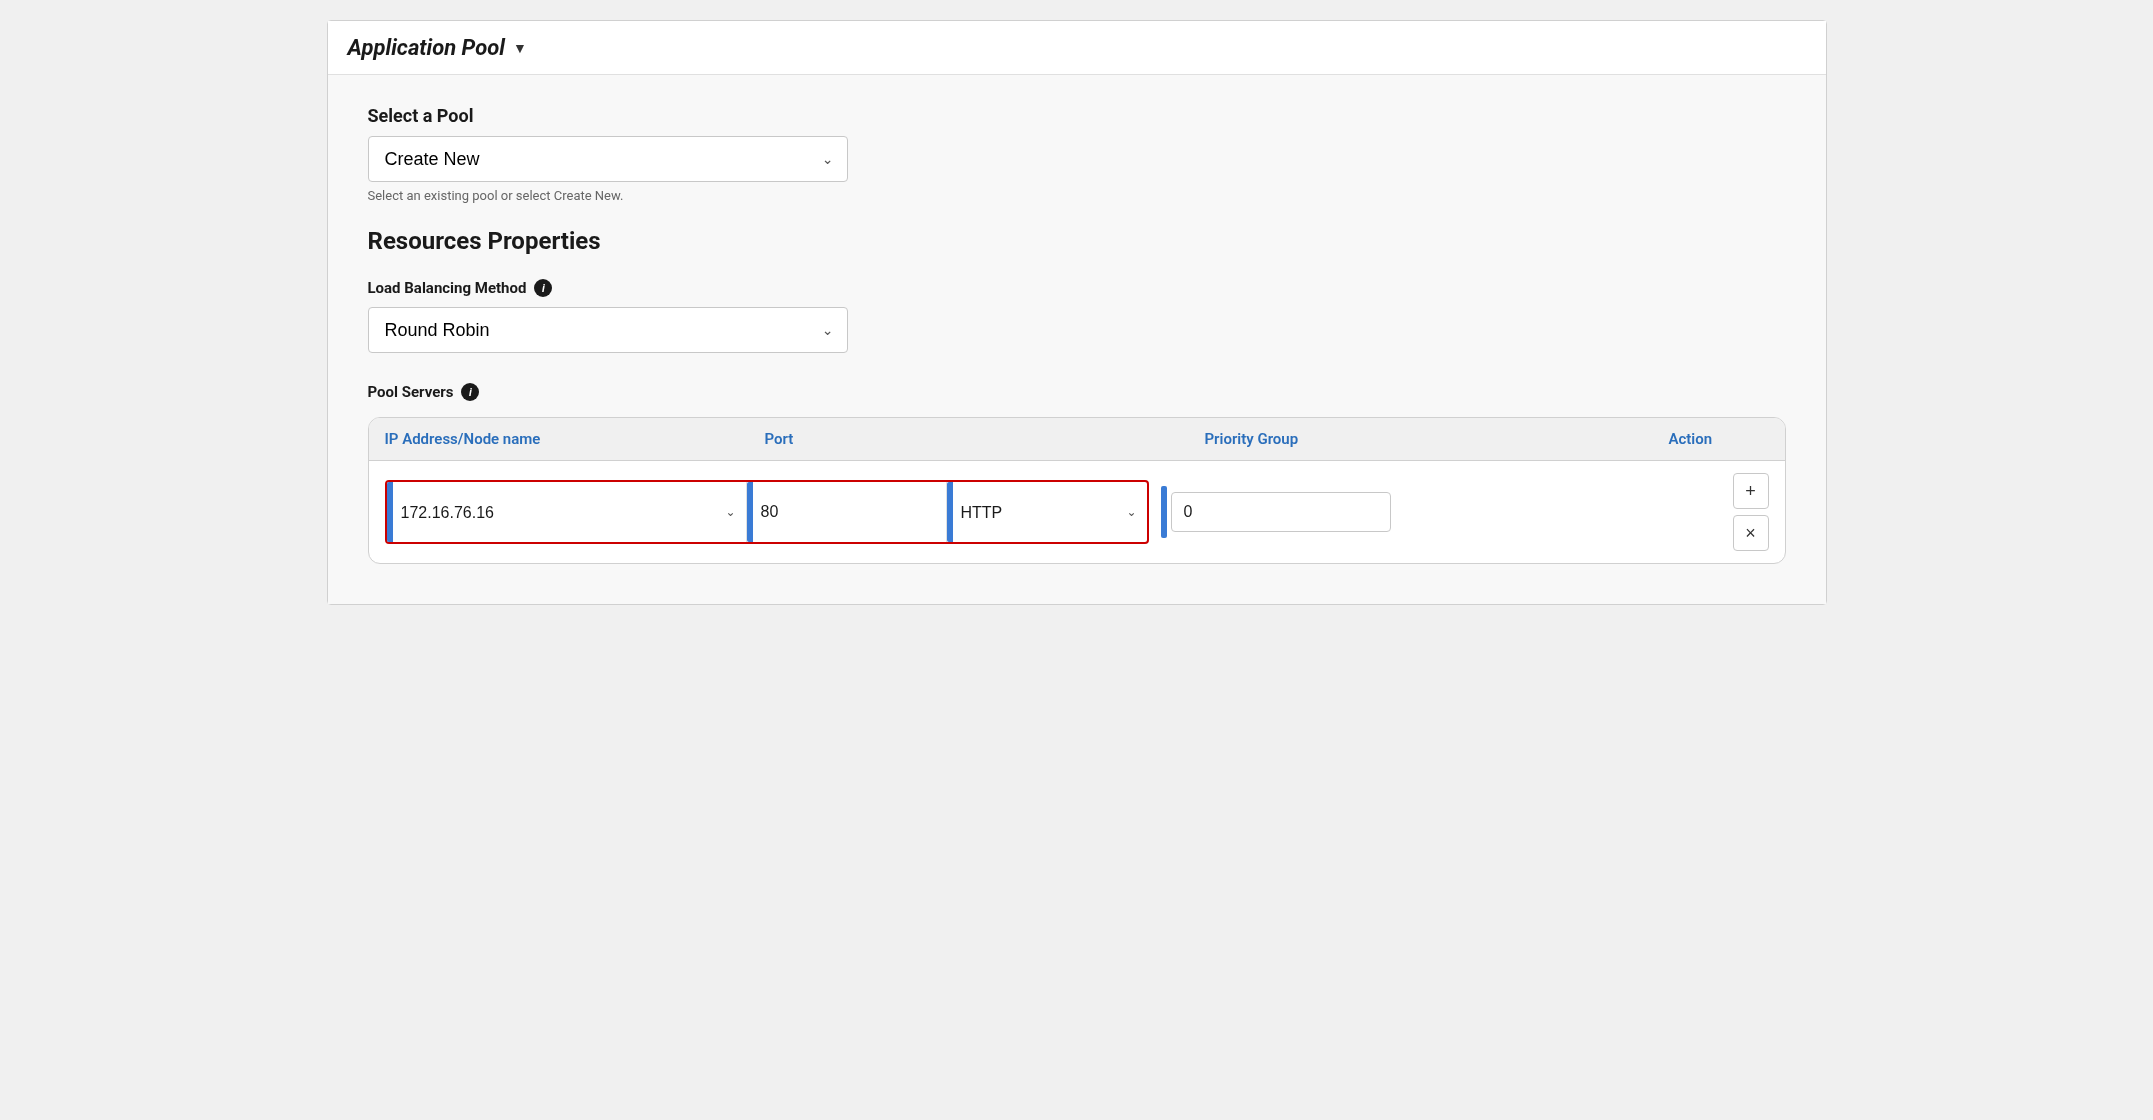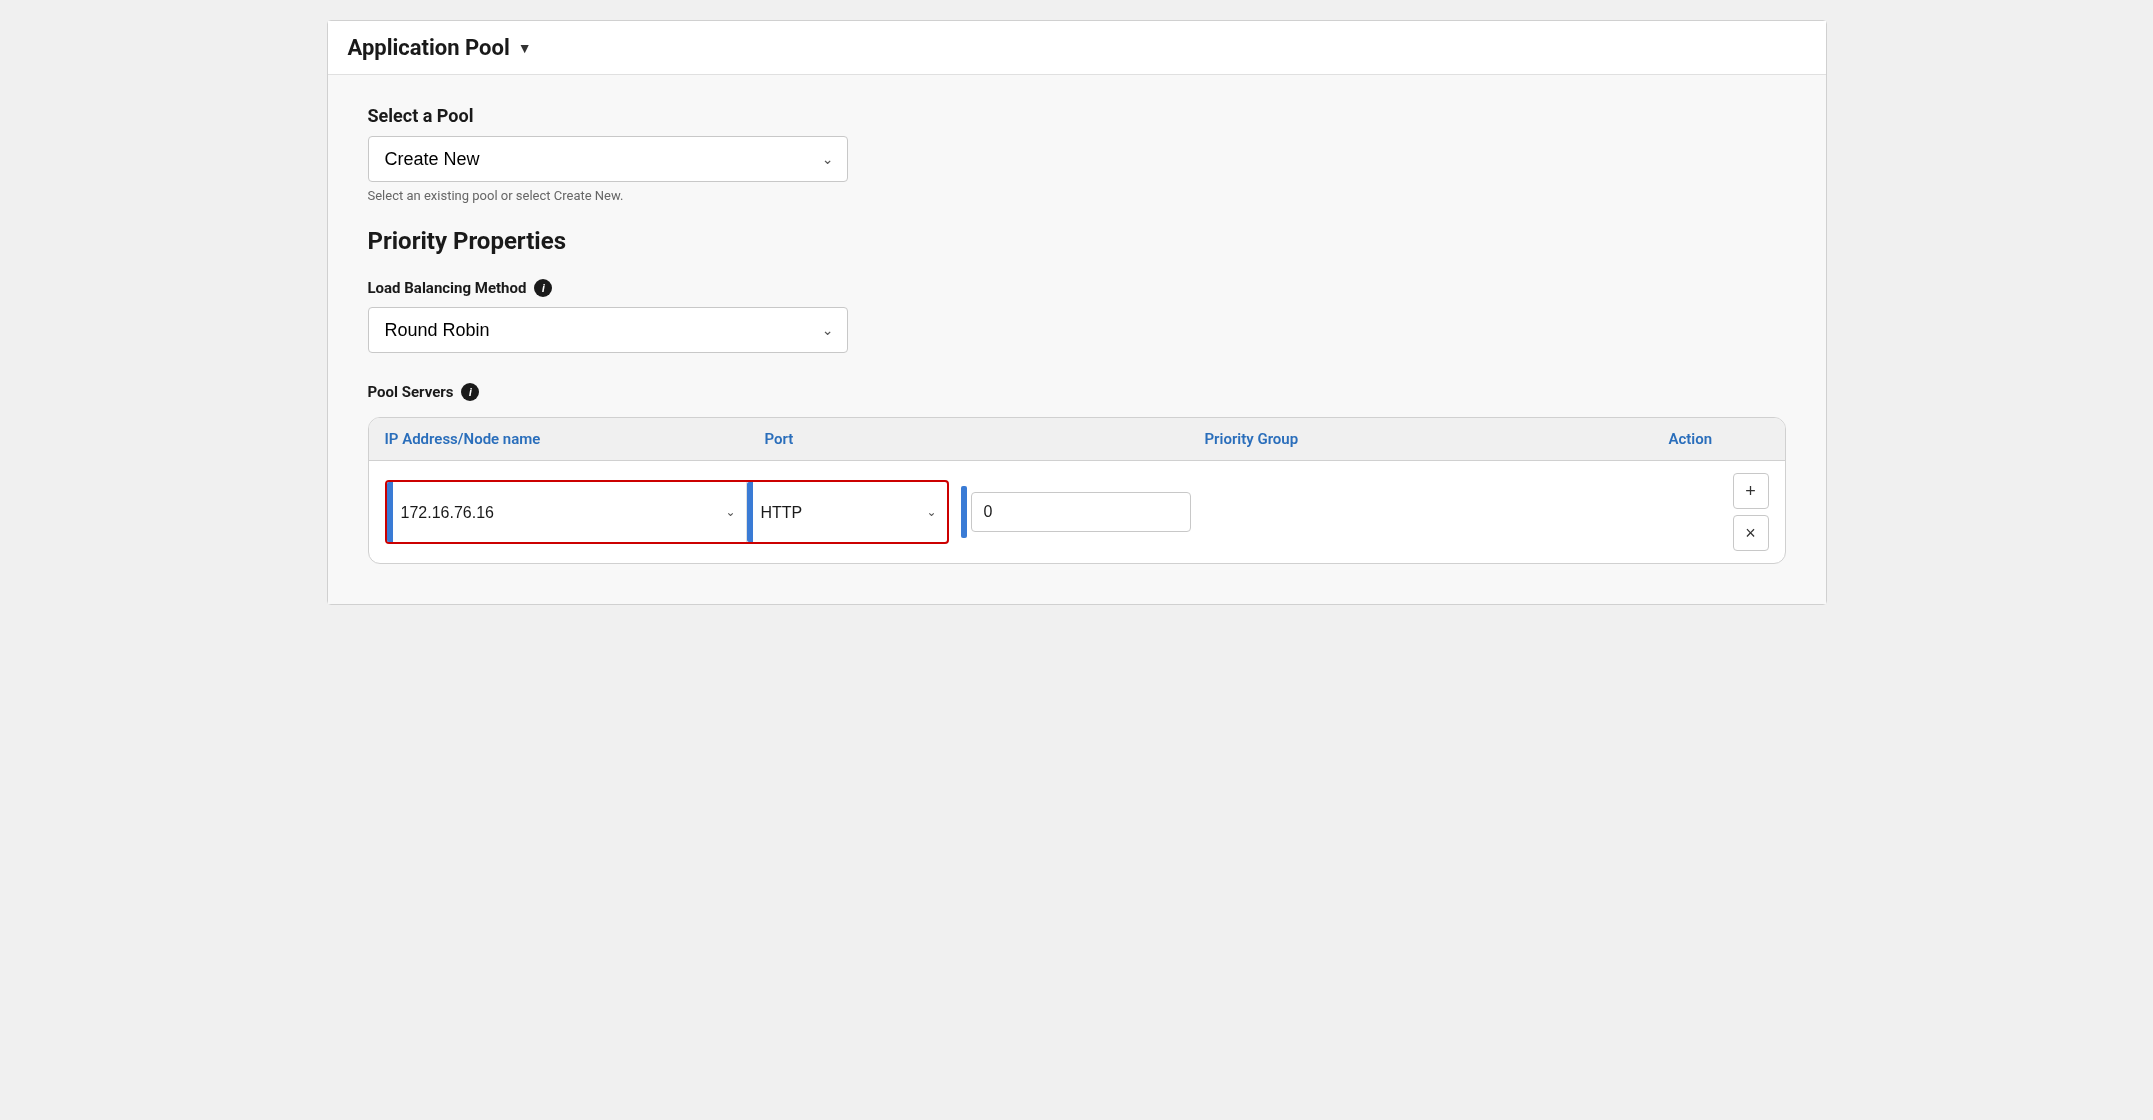--- a/index.html
+++ b/index.html
@@ -25,20 +25,21 @@
       width: 1500px;
       max-width: 100%;
     }
 
     .panel-header {
       display: flex;
       align-items: center;
       padding: 14px 20px;
       border-bottom: 1px solid #e0e0e0;
       background: #fff;
+      font-style: italic;
     }
 
     .panel-title {
       font-size: 22px;
       font-weight: 700;
       color: #1a1a1a;
       margin-right: 8px;
     }
 
     .chevron-icon {
@@ -225,21 +226,21 @@
         <select class="select-control">
           <option>Create New</option>
           <option>Pool 1</option>
           <option>Pool 2</option>
         </select>
         <span class="select-chevron">⌄</span>
       </div>
       <div class="hint-text">Select an existing pool or select Create New.</div>
     </div>
 
-    <div class="resources-title">Priority Properties</div>
+    <div class="resources-title">Resources Properties</div>
 
     <div class="field-group">
       <div class="field-label">
         <span>Load Balancing Method</span>
         <span class="info-icon">i</span>
       </div>
       <div class="select-wrapper">
         <select class="select-control">
           <option>Round Robin</option>
           <option>Least Connections</option>
@@ -271,20 +272,24 @@
             <div style="border: 2.5px solid #cc0000; border-radius: 4px; display:flex; align-items:center; height:64px;">
 
               <div style="display:flex; align-items:center; height:100%; border-right:1px solid #e0e0e0; width:360px;">
                 <div class="blue-bar"></div>
                 <select class="cell-input" style="flex:1; border:none; outline:none; font-size:16px; background:transparent; cursor:pointer; padding:0 8px; appearance:none; -webkit-appearance:none;">
                   <option>172.16.76.16</option>
                 </select>
                 <span style="font-size:12px; color:#555; margin-right:10px;">⌄</span>
               </div>
 
+              <div style="display:flex; align-items:center; height:100%; border-right:1px solid #e0e0e0; width:200px;">
+                <div class="blue-bar"></div>
+                <input type="text" class="cell-input" value="80" style="">
+              </div>
 
               <div style="display:flex; align-items:center; height:100%; width:200px;">
                 <div class="blue-bar"></div>
                 <select class="cell-input" style="flex:1; border:none; outline:none; font-size:16px; background:transparent; cursor:pointer; padding:0 8px; appearance:none; -webkit-appearance:none;">
                   <option>HTTP</option>
                   <option>HTTPS</option>
                 </select>
                 <span style="font-size:12px; color:#555; margin-right:10px;">⌄</span>
               </div>
             </div>

